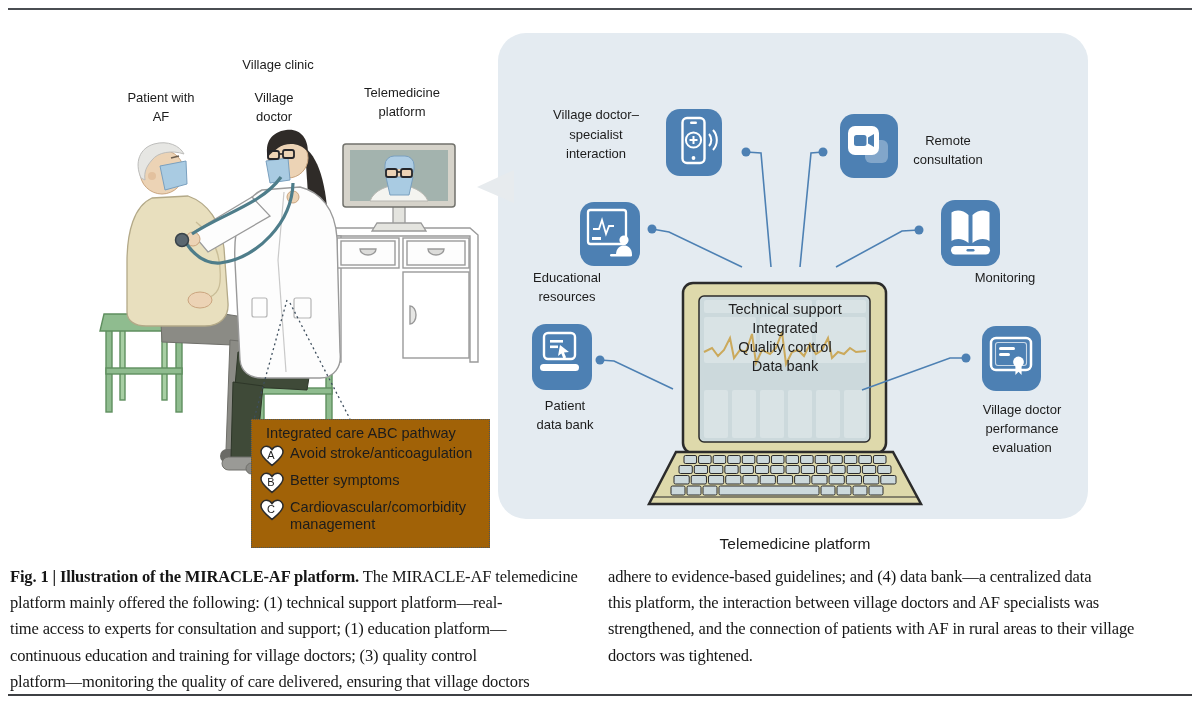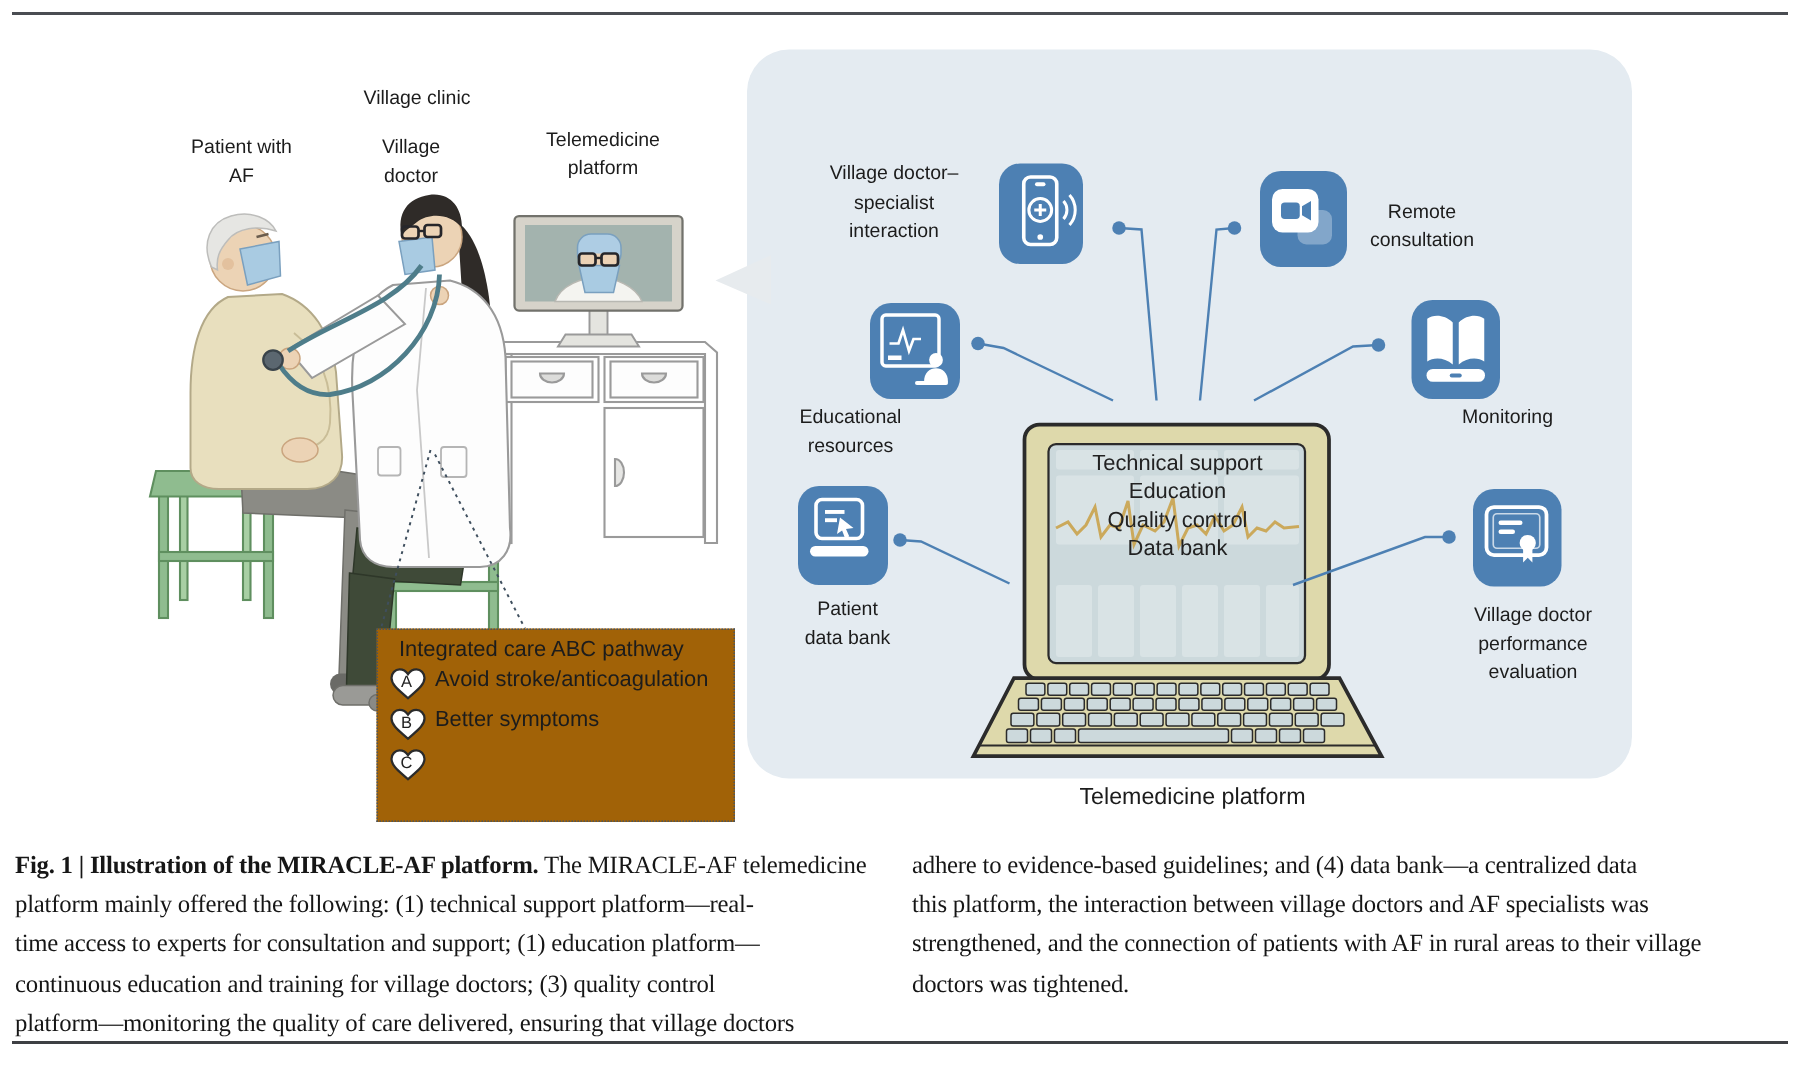--- a/index.html
+++ b/index.html
@@ -262,20 +262,24 @@
     </span>
     <span class="abc-text">Better symptoms</span>
   </div>
   <div class="abc-row">
     <span class="heart-wrap">
       <svg width="28" height="25" viewBox="0 0 28 25">
           <path d="M14,22.5 C8.5,17.5 3,13.8 3,9 C3,5.7 5.5,3.3 8.4,3.3 C10.6,3.3 12.7,4.5 14,6.5 C15.3,4.5 17.4,3.3 19.6,3.3 C22.5,3.3 25,5.7 25,9 C25,13.8 19.5,17.5 14,22.5 Z" fill="#ffffff" stroke="#2b2b2b" stroke-width="1.5"></path>
         </svg>
       <span class="heart-letter">C</span>
     </span>
+    <span class="abc-text">
+      <span>Cardiovascular/comorbidity</span><br>
+      <span>management</span>
+    </span>
   </div>
 </div>
 
 <div class="icon-box" style="left:666px;top:109px;width:56px;height:67px;">
   <svg viewBox="0 0 56 67" fill="none">
     <rect x="16.5" y="9" width="22" height="45" rx="4.5" stroke="#fff" stroke-width="2.4"></rect>
     <rect x="24" y="12.5" width="7" height="2.6" rx="1.3" fill="#fff"></rect>
     <circle cx="27.5" cy="49" r="1.9" fill="#fff"></circle>
     <circle cx="27.5" cy="31" r="7.6" stroke="#fff" stroke-width="2"></circle>
     <line x1="27.5" y1="27" x2="27.5" y2="35" stroke="#fff" stroke-width="2"></line>
@@ -351,26 +355,26 @@
   <div>data bank</div>
 </div>
 <div class="abs fig-label" style="left:950px;top:400px;width:144px;">
   <div>Village doctor</div>
   <div>performance</div>
   <div>evaluation</div>
 </div>
 
 <div class="screen-text">
   <div>Technical support</div>
-  <div>Education</div>
+  <div>Integrated</div>
   <div>Quality control</div>
   <div>Data bank</div>
 </div>
 
-<div class="abs fig-label" style="left:693px;top:522px;width:204px;font-size:15.5px;">
+<div class="abs fig-label" style="left:693px;top:534px;width:204px;font-size:15.5px;">
   <div>Telemedicine platform</div>
 </div>
 
 <div class="caption cap-left">
   <div><b>Fig. 1 | Illustration of the MIRACLE-AF platform.</b><span> The MIRACLE-AF telemedicine</span></div>
   <div>platform mainly offered the following: (1) technical support platform—real-</div>
   <div>time access to experts for consultation and support; (1) education platform—</div>
   <div>continuous education and training for village doctors; (3) quality control</div>
   <div>platform—monitoring the quality of care delivered, ensuring that village doctors</div>
 </div>

